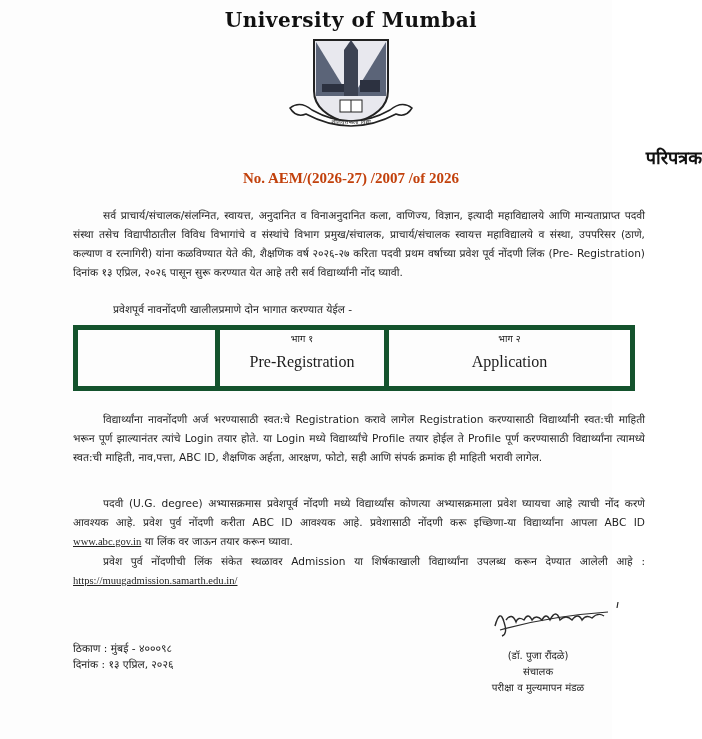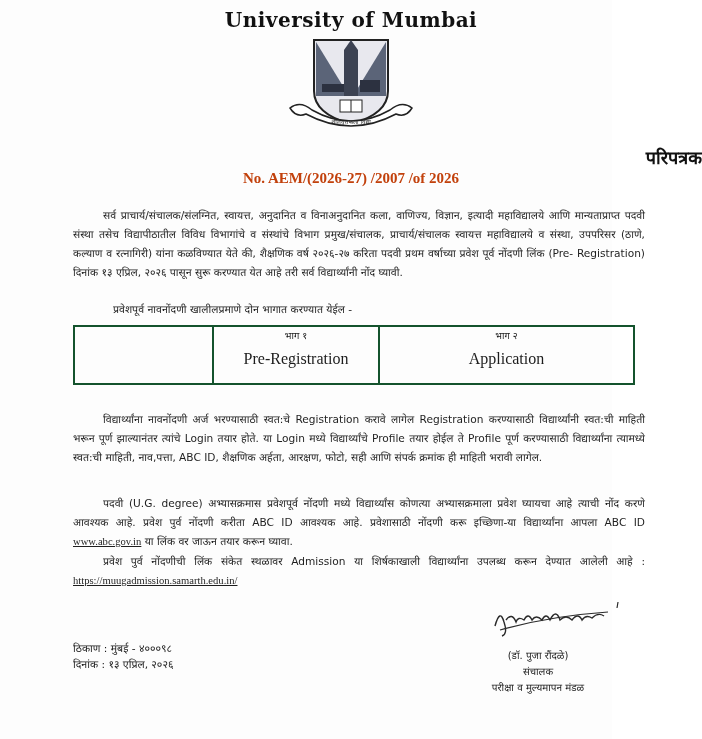--- a/index.html
+++ b/index.html
@@ -11,21 +11,21 @@
   .crest { position: absolute; left: 286px; top: 36px; width: 130px; height: 100px; }
   .circ-title { position: absolute; left: 0; width: 702px; top: 145px; text-align: right;
          font-size: 18px; font-weight: bold; color: #111; }
   .circ-no { position: absolute; left: 0; width: 702px; top: 170px; text-align: center;
          font-family: Liberation Serif, serif; font-weight: bold; font-size: 15px; color: #c2410c; }
   .para { position: absolute; left: 73px; width: 572px; font-size: 10.6px; line-height: 19px; color: #1e1e1e; text-align: justify; }
   .para .indent { display: inline-block; width: 30px; }
   .p1 { top: 206px; }
   .p2 { top: 300px; left: 113px; width: 520px; }
   table.parts { position: absolute; left: 73px; top: 325px; width: 562px; border-collapse: collapse; font-size: 10.4px; }
-  table.parts td { border: 2px solid #14532d; padding: 0 6px; vertical-align: top; margin-top: 19px; }
+  table.parts td { border: 5px solid #14532d; padding: 0 6px; vertical-align: top; margin-top: 19px; }
   table.parts .h { text-align: center; height: 56px; }
   table.parts .h .sub { display: block; margin-top: 2px; font-size: 9.5px; }
   table.parts .h .en { display: block; margin-top: 8px; font-family: "Liberation Serif", serif; font-weight: normal; font-size: 16px; }
   table.parts .row td { height: 14px; line-height: 14px; }
   .p3 { top: 410px; }
   .p4 { top: 494px; }
   .p5 { top: 552px; }
   .link { text-decoration: underline; font-family: Liberation Serif, serif; }
   .footer-left { position: absolute; left: 73px; top: 640px; font-size: 10.6px; line-height: 16px; }
   .sig { position: absolute; left: 490px; top: 598px; width: 140px; height: 40px; }

